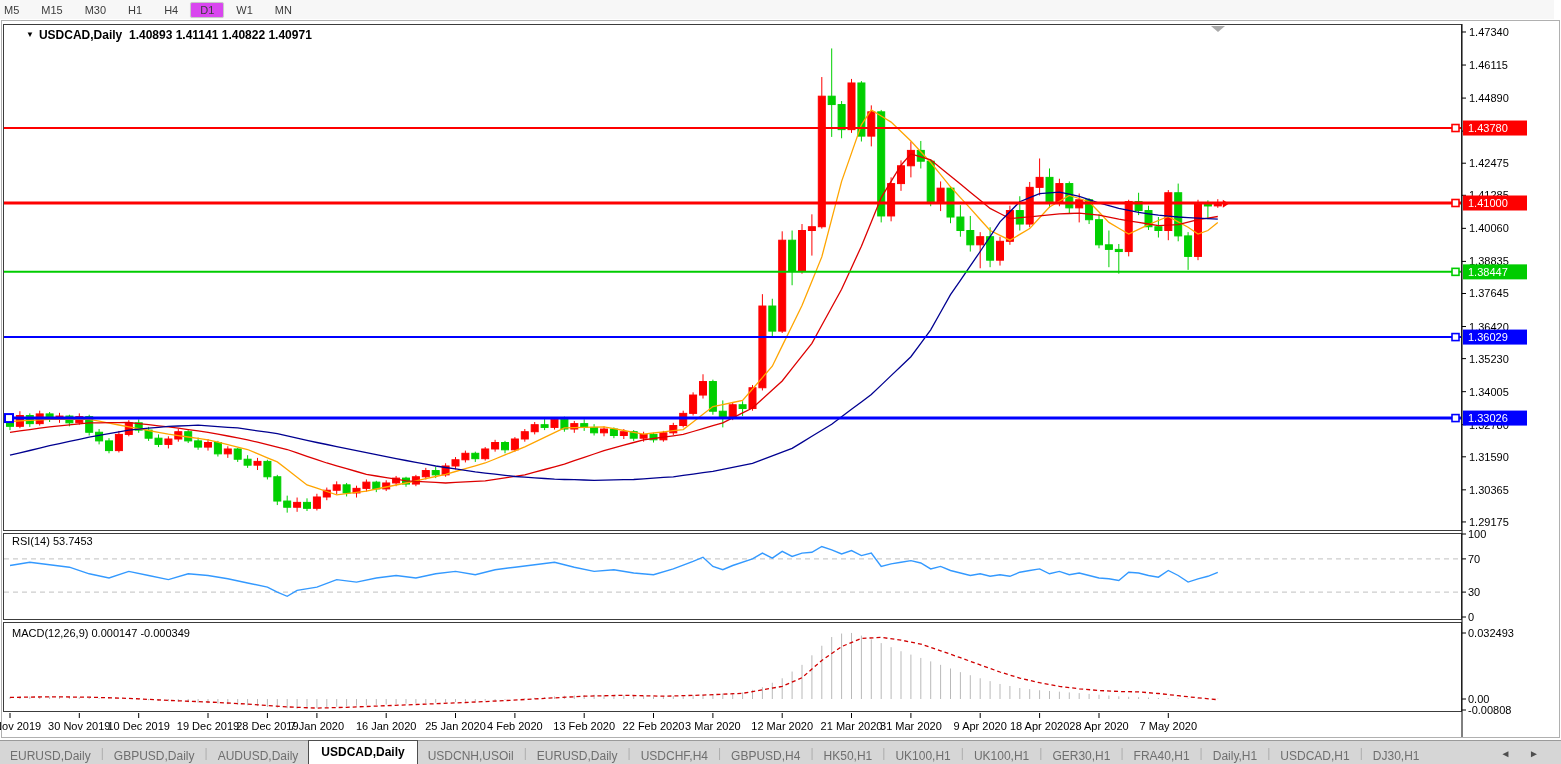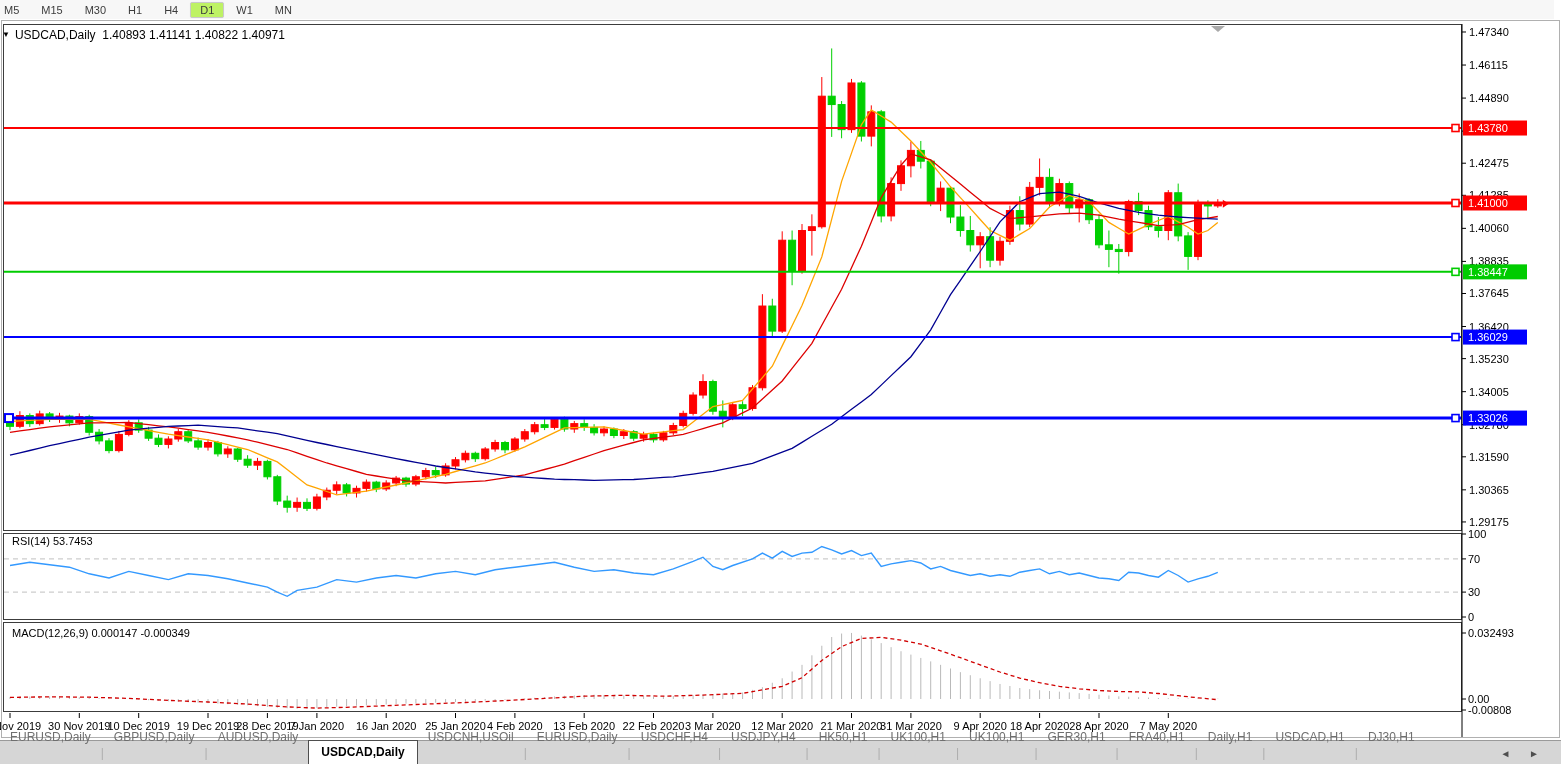--- a/index.html
+++ b/index.html
@@ -1,27 +1,27 @@
 <!DOCTYPE html>
 <html><head>
 <meta charset="utf-8">
 <style>
   html,body{margin:0;padding:0;background:#fff;width:1561px;height:764px;overflow:hidden;
     font-family:"Liberation Sans",sans-serif;-webkit-font-smoothing:none;}
   #toolbar{position:absolute;left:0;top:0;width:1561px;height:19px;background:#f7f7f7;
     border-bottom:1px solid #d8d8d8;display:flex;align-items:center;margin-left:-7px;}
   .tf-btn{font-size:11px;color:#3c3c3c;padding:1px 9px;margin:0 1px;cursor:default;border:1px solid transparent;}
-  .tf-btn.active{background:#bef264;border:1px solid #c9c9c9;border-radius:2px;box-shadow:0 0 1px #e8e8e8;}
+  .tf-btn.active{background:#d946ef;border:1px solid #c9c9c9;border-radius:2px;box-shadow:0 0 1px #e8e8e8;}
   #chart-wrap{position:absolute;left:0;top:19px;width:1561px;height:721px;background:#fff;}
-  #chart-title{position:absolute;left:2px;top:9px;font-size:12px;font-weight:normal;color:#000;z-index:5;}
+  #chart-title{position:absolute;left:26px;top:9px;font-size:12px;font-weight:bold;color:#000;z-index:5;}
   #chart-title .tri{font-size:8px;vertical-align:2px;margin-right:5px;color:#000;}
   svg{position:absolute;left:0;top:0;}
   #tabbar{position:absolute;left:0;top:740px;width:1561px;height:24px;background:#d6d6d6;
     border-top:1px solid #9a9a9a;display:flex;align-items:flex-end;font-size:12px;}
-  .tab{color:#6f6f6f;padding:4px 10px 21px 10px;white-space:nowrap;cursor:default;}
+  .tab{color:#6f6f6f;padding:4px 10px 2px 10px;white-space:nowrap;cursor:default;}
   .tab.active{background:#fff;color:#000;font-weight:bold;border:1px solid #4e4e4e;border-bottom:none;
     padding:4px 12px 6px 12px;margin-top:-2px;}
   .tab-sep{color:#adadad;padding-bottom:5px;}
   #tab-arrows{margin-left:auto;padding:0 14px 6px 0;color:#4e4e4e;font-size:10px;letter-spacing:8px;}
 </style>
 </head>
 <body>
 
 <div id="toolbar">
     <div class="tf-btn">M5</div>
@@ -538,21 +538,21 @@
     <div class="tab">GBPUSD,Daily</div>
     <span class="tab-sep">|</span>
     <div class="tab">AUDUSD,Daily</div>
     <div class="tab active">USDCAD,Daily</div>
     <div class="tab">USDCNH,USOil</div>
     <span class="tab-sep">|</span>
     <div class="tab">EURUSD,Daily</div>
     <span class="tab-sep">|</span>
     <div class="tab">USDCHF,H4</div>
     <span class="tab-sep">|</span>
-    <div class="tab">USDJPY,H4</div>
+    <div class="tab">GBPUSD,H4</div>
     <span class="tab-sep">|</span>
     <div class="tab">HK50,H1</div>
     <span class="tab-sep">|</span>
     <div class="tab">UK100,H1</div>
     <span class="tab-sep">|</span>
     <div class="tab">UK100,H1</div>
     <span class="tab-sep">|</span>
     <div class="tab">GER30,H1</div>
     <span class="tab-sep">|</span>
     <div class="tab">FRA40,H1</div>

